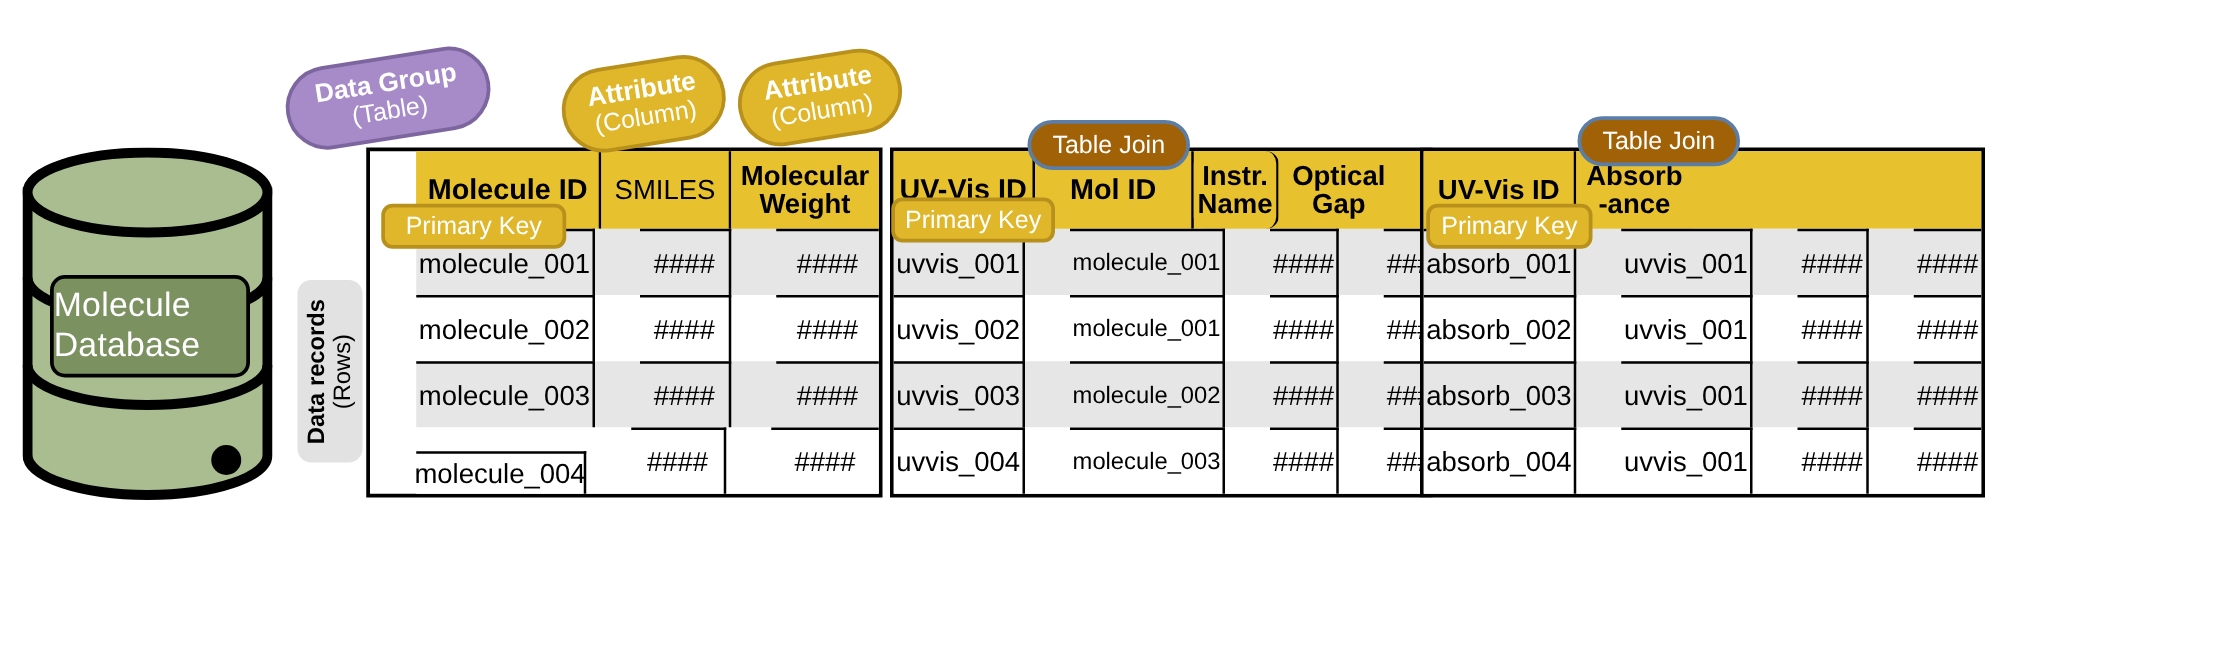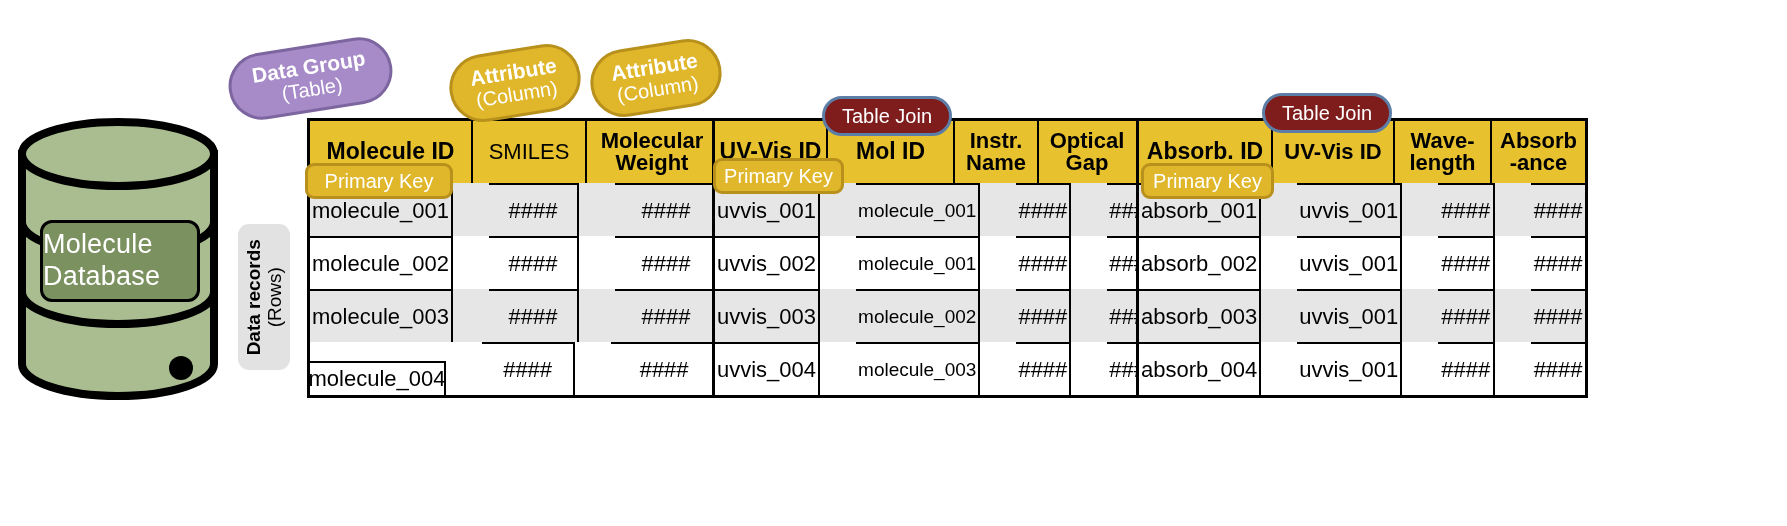--- a/index.html
+++ b/index.html
@@ -91,21 +91,21 @@
     transform:rotate(-9deg);
     line-height:1.08;
   }
   .badge-attr .b1{font-weight:bold;font-size:21px;}
   .badge-attr .b2{font-weight:normal;font-size:20px;}
   .badge-attr-1{left:449px;top:49px;}
   .badge-attr-2{left:590px;top:44px;}
 
   .badge-join{
     width:130px;height:40px;
-    background:#7f1d1d;border:3px solid #5c7da6;border-radius:20px;
+    background:#a16207;border:3px solid #5c7da6;border-radius:20px;
     font-size:20px;line-height:1;
   }
   .badge-join-1{left:822px;top:96px;}
   .badge-join-2{left:1262px;top:93px;}
 
   .badge-pk{
     height:36px;
     background:#e0b62a;border:3px solid #b8901c;border-radius:9px;
     font-size:20px;line-height:1;
   }
@@ -138,21 +138,21 @@
   </div>
 
   <div class="rows-tag">
     <div class="inner">
       <span class="l1">Data records</span>
       <span class="l2">(Rows)</span>
     </div>
   </div>
 
   <div id="tables-host">
-      <div class="tbl" style="left: 307px; width: 413px;">
+      <div class="tbl" style="left: 293px; width: 413px; padding-left: 37px;">
         <div class="thead">
           <div class="th" style="width: 163px; font-size: 23px; font-weight: bold;">
             <div>
               <span>Molecule ID</span>
             </div>
           </div>
           <div class="th" style="width: 114px; font-size: 22px; font-weight: normal;">
             <div>
               <span>SMILES</span>
             </div>
@@ -190,21 +190,21 @@
           <div class="th" style="width: 113px; font-size: 23px; font-weight: bold;">
             <div>
               <span>UV-Vis ID</span>
             </div>
           </div>
           <div class="th" style="width: 127px; font-size: 23px; font-weight: bold;">
             <div>
               <span>Mol ID</span>
             </div>
           </div>
-          <div class="th" style="width: 84px; font-size: 22px; font-weight: bold;">
+          <div class="th" style="width: 68px; font-size: 22px; font-weight: bold; border-radius: 10px;">
             <div>
               <span>Instr.</span>
               <span>Name</span>
             </div>
           </div>
           <div class="th" style="width: 96px; font-size: 22px; font-weight: bold;">
             <div>
               <span>Optical</span>
               <span>Gap</span>
             </div>
@@ -230,34 +230,23 @@
         </div>
         <div class="trow even">
           <div class="td" style="width: 113px; font-size: 22px;">uvvis_004</div>
           <div class="td" style="width: 127px; font-size: 19px;">molecule_003</div>
           <div class="td" style="width: 92px; font-size: 22px;">####</div>
           <div class="td" style="width: 96px; font-size: 22px;">####</div>
         </div>
       </div>
       <div class="tbl" style="left: 1136px; width: 452px;">
         <div class="thead">
-          <div class="th" style="width: 134px; font-size: 23px; font-weight: bold;">
-            <div>
-              <span>Absorb. ID</span>
-            </div>
-          </div>
           <div class="th" style="width: 122px; font-size: 22px; font-weight: bold;">
             <div>
               <span>UV-Vis ID</span>
-            </div>
-          </div>
-          <div class="th" style="width: 97px; font-size: 22px; font-weight: bold;">
-            <div>
-              <span>Wave-</span>
-              <span>length</span>
             </div>
           </div>
           <div class="th" style="width: 93px; font-size: 22px; font-weight: bold;">
             <div>
               <span>Absorb</span>
               <span>-ance</span>
             </div>
           </div>
         </div>
         <div class="trow odd">

